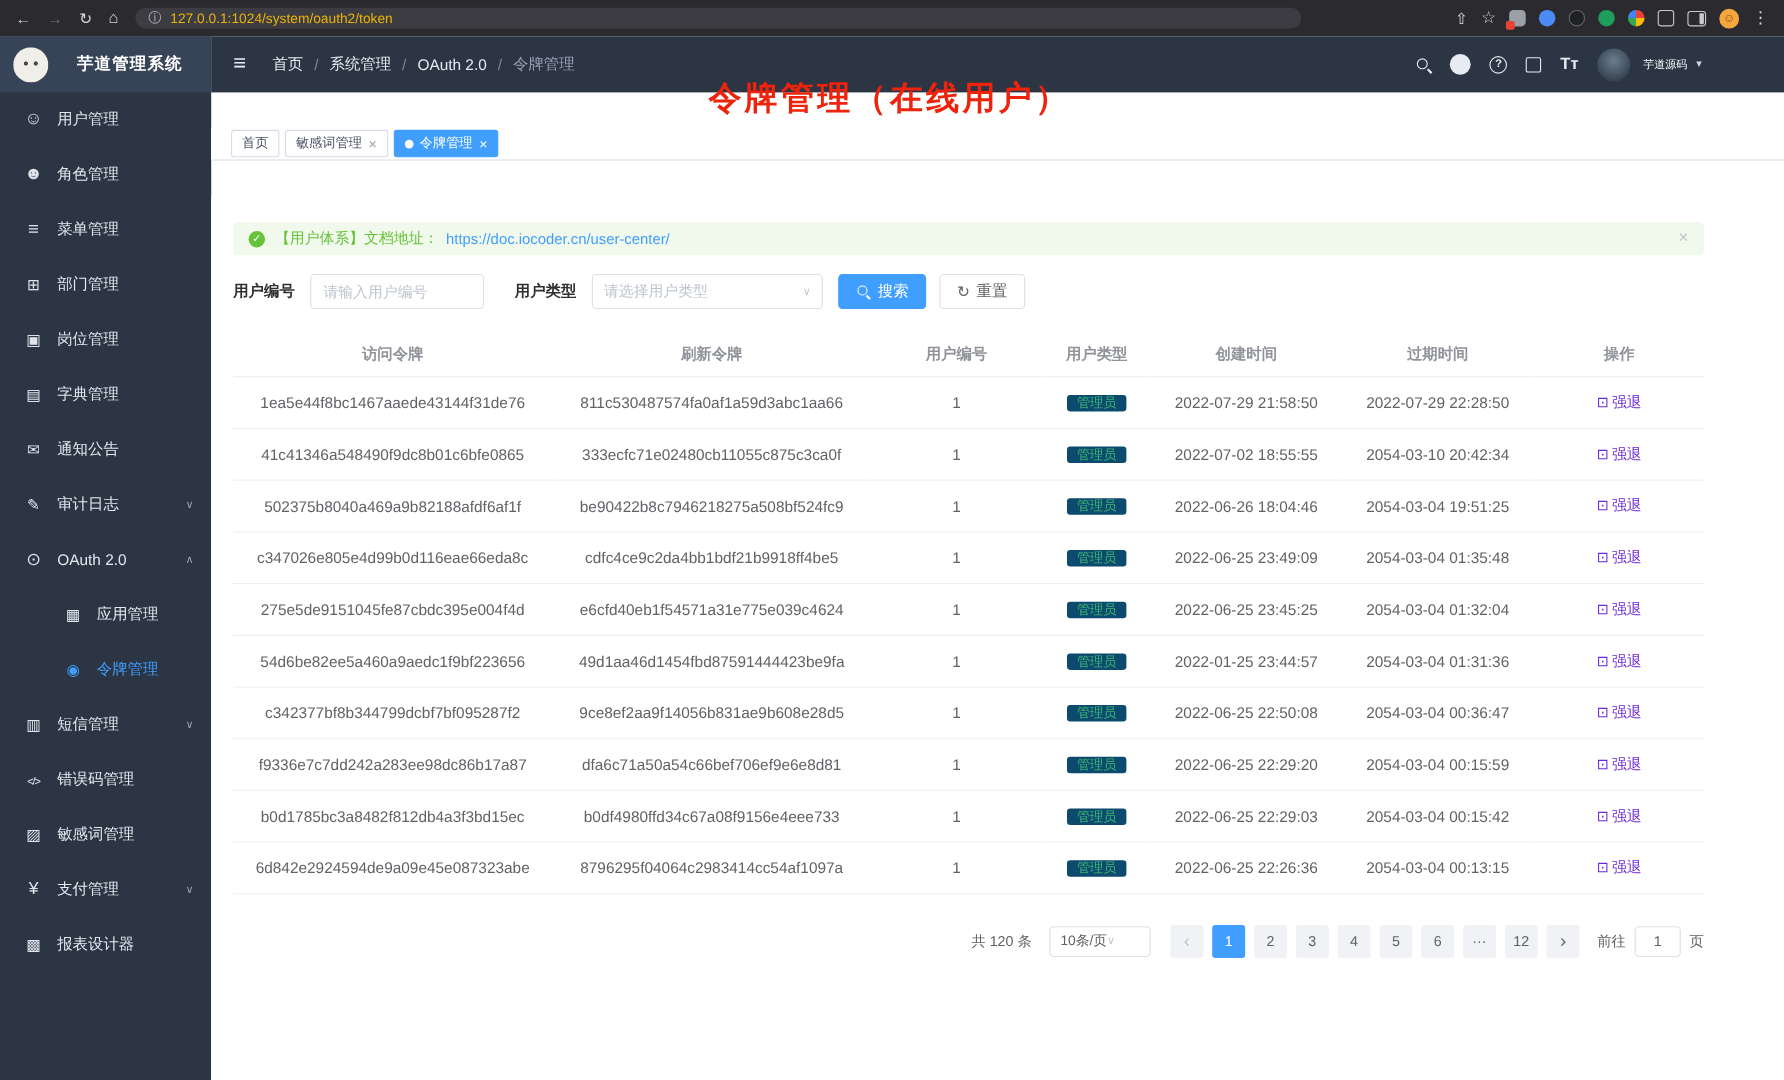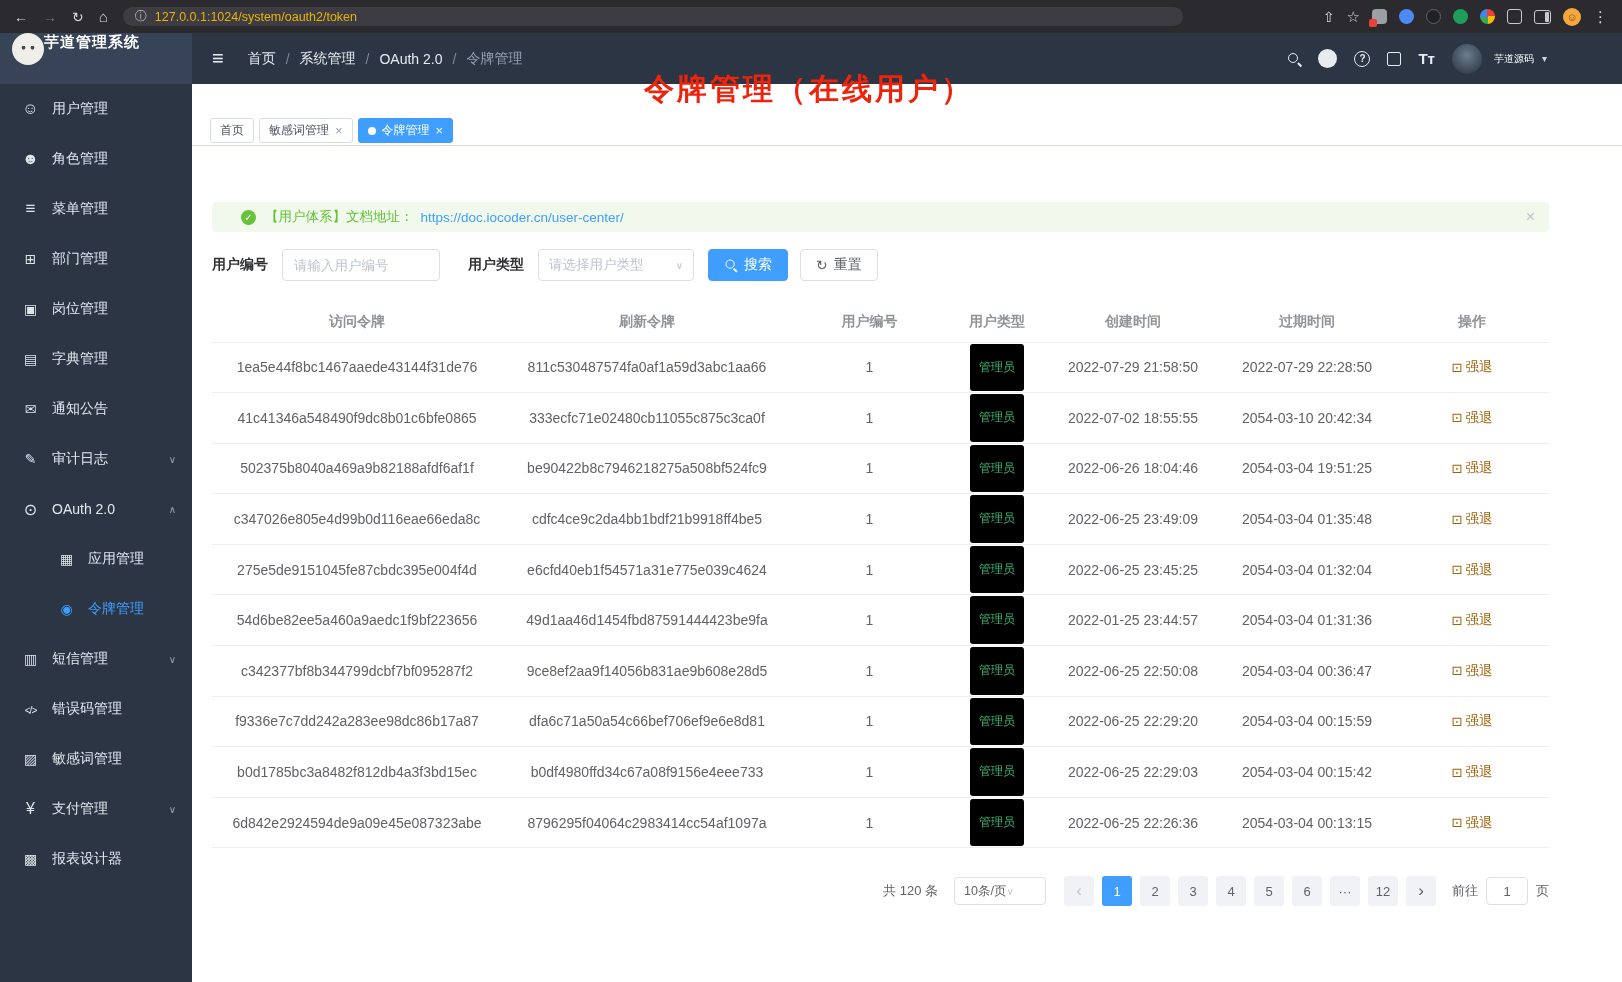--- a/index.html
+++ b/index.html
@@ -34,21 +34,21 @@
   .e7::after { content: ""; position: absolute; right: 1px; top: 1px; bottom: 1px; width: 4px; background: #c7cacf; border-radius: 1px; }
   .b-avatar { width: 18px; height: 18px; border-radius: 50%; background: #f4a73d; display: flex; align-items: center; justify-content: center; color: #8a4b0f; font-size: 11px; }
   .b-avatar::after { content: "☺"; }
   .bi-dots::before { content: "⋮"; font-size: 15px; }
 
   
   .app { display: flex; height: 949px; }
 
   
   .sidebar { width: 192px; flex-shrink: 0; background: #2b3544; display: flex; flex-direction: column; }
-  .logo { height: 51px; background: #374357; display: flex; align-items: flex-start; gap: 0; padding: 0 12px; flex-shrink: 0; }
+  .logo { height: 51px; background: #374357; display: flex; align-items: center; gap: 26px; padding: 0 12px; flex-shrink: 0; }
   .logo-av { width: 32px; height: 32px; border-radius: 50%; flex-shrink: 0;
     background: radial-gradient(circle at 36% 46%, #4a4a4a 1.6px, transparent 2.2px),
                 radial-gradient(circle at 64% 46%, #4a4a4a 1.6px, transparent 2.2px), #f0eee9; }
   .logo-title { color: #fff; font-size: 15px; font-weight: 700; letter-spacing: 1px; white-space: nowrap; }
   .menu { flex: 1; overflow: hidden; }
   .mi { height: 50px; display: flex; align-items: center; gap: 13px; padding: 0 16px 0 22px; color: #e4e7ee; font-size: 14px; cursor: pointer; white-space: nowrap; }
   .mi .si { width: 17px; text-align: center; color: #dfe3ea; font-size: 14px; flex-shrink: 0; }
   .mi.sub { padding-left: 58px; }
   .mi.active, .mi.active .si { color: #409eff; }
   .chev { margin-left: auto; color: #9aa3b4; font-size: 10px; }
@@ -106,48 +106,48 @@
   .tab { height: 25px; border: 1px solid #d8dce5; border-radius: 3px; background: #fff; padding: 0 9px; display: flex; align-items: center; gap: 6px; font-size: 12px; color: #495060; cursor: pointer; }
   .tab-x { font-size: 13px; color: #9aa2ad; cursor: pointer; }
   .tab-x::before { content: "×"; }
   .tab.active { background: #409eff; border-color: #409eff; color: #fff; }
   .tab.active .tab-x { color: #fff; }
   .tab-dot { width: 8px; height: 8px; border-radius: 50%; background: #fff; display: inline-block; }
 
   
   .content { flex: 1; background: #fff; padding: 24px 73px 0 20px; overflow: hidden; }
 
-  .alert { height: 30px; background: #f0f9eb; border-radius: 4px; display: flex; align-items: center; gap: 9px; padding: 0 29px; position: relative; }
+  .alert { height: 30px; background: #f0f9eb; border-radius: 4px; display: flex; align-items: center; gap: 9px; padding: 0 14px; position: relative; }
   .alert-check { width: 15px; height: 15px; border-radius: 50%; background: #67c23a; color: #fff; font-size: 10px; display: flex; align-items: center; justify-content: center; flex-shrink: 0; }
   .alert-check::before { content: "✓"; }
   .alert-text { color: #67c23a; font-size: 13.5px; }
   .alert-link { color: #409eff; font-size: 13.5px; text-decoration: none; cursor: pointer; margin-left: -2px; }
   .alert-x { position: absolute; right: 14px; color: #c0c4cc; font-size: 16px; cursor: pointer; }
   .alert-x::before { content: "×"; }
 
   .filters { margin-top: 17px; display: flex; align-items: center; }
   .flabel { font-size: 14px; font-weight: 700; color: #303133; margin-right: 14px; white-space: nowrap; }
   .inp { width: 158px; height: 32px; border: 1px solid #dcdfe6; border-radius: 4px; padding: 0 11px; font-size: 13.5px; color: #606266; outline: none; font-family: inherit; }
   .inp::placeholder { color: #bfc4ce; }
   .lbl2 { margin-left: 28px; }
-  .sel { width: 156px; height: 32px; border: 1px solid #dcdfe6; border-radius: 4px; display: flex; align-items: center; justify-content: space-between; padding: 0 10px; cursor: pointer; background: #fff; }
+  .sel { width: 210px; height: 32px; border: 1px solid #dcdfe6; border-radius: 4px; display: flex; align-items: center; justify-content: space-between; padding: 0 10px; cursor: pointer; background: #fff; }
   .sel-ph { color: #bfc4ce; font-size: 13.5px; }
   .sel-chev { color: #c0c4cc; font-size: 10px; }
   .sel-chev::before { content: "∨"; }
   .btn { height: 32px; border-radius: 4px; font-size: 14px; display: flex; align-items: center; gap: 6px; padding: 0 15px; cursor: pointer; font-family: inherit; }
   .btn-primary { margin-left: 14px; background: #409eff; border: 1px solid #409eff; color: #fff; }
   .btn-plain { margin-left: 12px; background: #fff; border: 1px solid #dcdfe6; color: #606266; }
   .mag-sm { transform: scale(.92); }
   .refresh-ic::before { content: "↻"; font-size: 14px; }
 
   .tbl { margin-top: 22px; width: 100%; border-collapse: collapse; table-layout: fixed; }
   .tbl th { height: 39px; color: #909399; font-weight: 700; font-size: 14px; border-bottom: 1px solid #ebeef5; text-align: center; white-space: nowrap; }
   .tbl td { height: 47px; color: #606266; font-size: 14px; border-bottom: 1px solid #ebeef5; text-align: center; white-space: nowrap; overflow: hidden; }
-  .tag-green { display: inline-block; background: #000000; color: #3cb573; font-size: 12px; padding: 16px 9px; border-radius: 3px; line-height: 1.3; }
-  .link-blue { color: #a16207; font-size: 13.5px; display: inline-flex; align-items: center; gap: 3px; cursor: pointer; text-decoration: none; }
+  .tag-green { display: inline-block; background: #0c4a6e; color: #3cb573; font-size: 12px; padding: 0 9px; border-radius: 3px; line-height: 1.3; }
+  .link-blue { color: #6d28d9; font-size: 13.5px; display: inline-flex; align-items: center; gap: 3px; cursor: pointer; text-decoration: none; }
   .del-ic::before { content: "⊡"; font-size: 13px; }
 
   .pager { margin-top: 28px; display: flex; align-items: center; justify-content: flex-end; gap: 8px; color: #606266; font-size: 13px; padding-bottom: 20px; }
   .pg-total { margin-right: 8px; white-space: nowrap; }
   .pg-size { width: 92px; height: 28px; border: 1px solid #dcdfe6; border-radius: 4px; display: flex; align-items: center; justify-content: flex-start; padding: 0 9px; cursor: pointer; margin-right: 10px; background: #fff; }
   .pg-size span { font-size: 12.5px; color: #606266; }
   .pg-btn { min-width: 30px; height: 30px; border: none; background: #f0f2f5; border-radius: 3px; color: #606266; font-size: 13px; cursor: pointer; font-family: inherit; display: flex; align-items: center; justify-content: center; padding: 0 6px; }
   .pg-btn.active { background: #409eff; color: #fff; }
   .pg-prev { color: #c0c4cc; }
   .chev-l::before { content: "‹"; font-size: 17px; }

